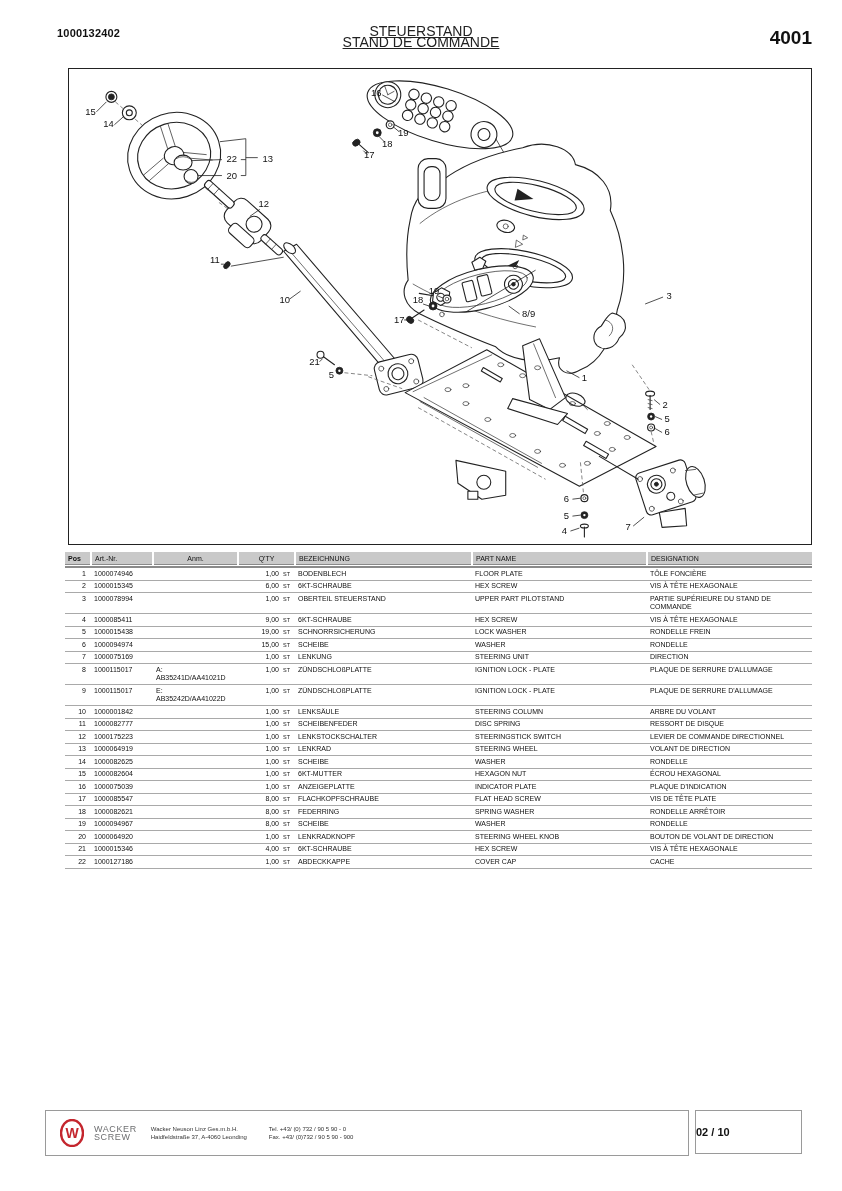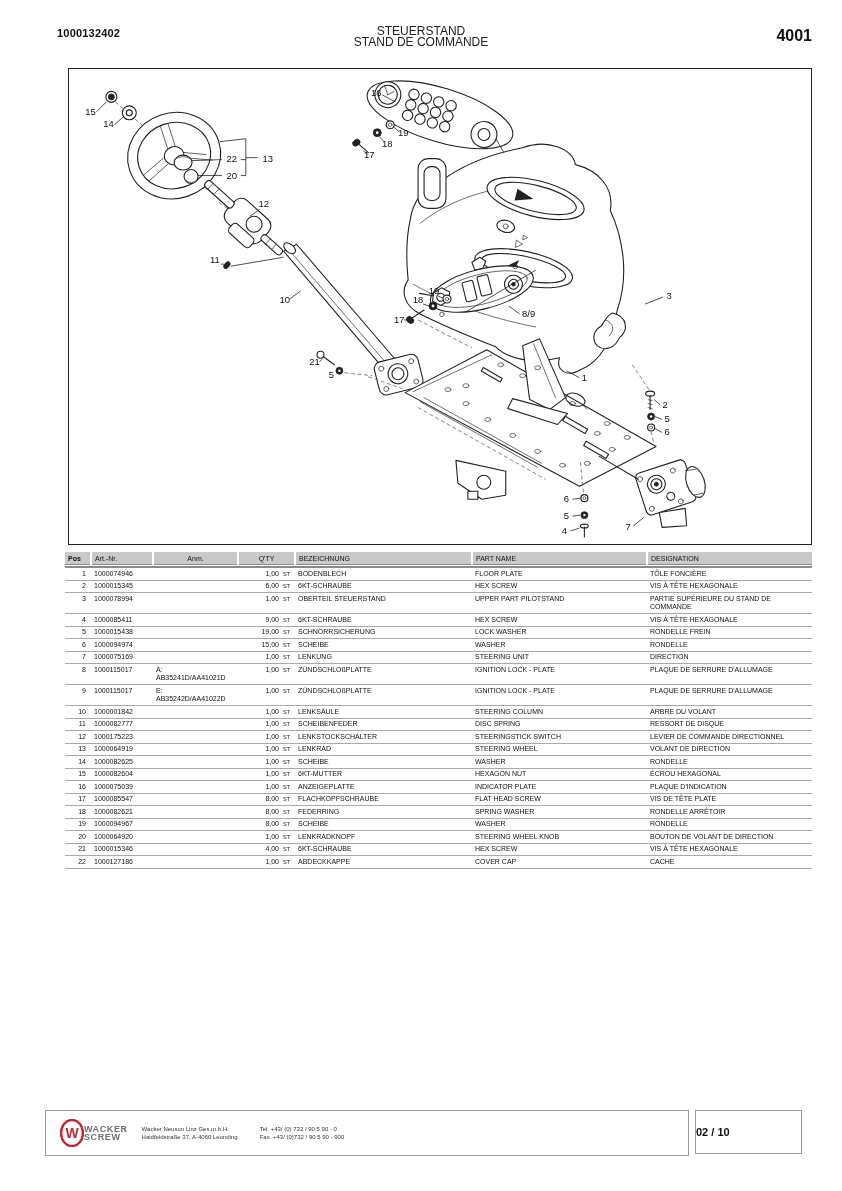--- a/index.html
+++ b/index.html
@@ -1,22 +1,22 @@
 <!DOCTYPE html>
 <html><head>
 <meta charset="utf-8">
 <style>
   * { margin:0; padding:0; box-sizing:border-box; }
   html,body { width:842px; height:1191px; background:#fff; font-family:"Liberation Sans", sans-serif; color:#111; }
   body { position:relative; overflow:hidden; }
 
   
   .doc-number { position:absolute; left:57px; top:27px; font-size:11px; font-weight:bold; letter-spacing:.2px; }
-  .page-code  { position:absolute; right:30px; top:27px; font-size:16px; font-weight:bold; }
-  .title-block{ position:absolute; left:0; right:0; top:26px; text-align:center; font-size:12px; line-height:11px; color:#222; }
+  .page-code  { position:absolute; right:30px; top:27px; font-size:19px; font-weight:bold; }
+  .title-block{ position:absolute; left:0; right:0; top:26px; text-align:center; font-size:14px; line-height:11px; color:#222;text-decoration:underline; }
 
   
   .diagram-box { position:absolute; left:68px; top:68px; width:744px; height:477px; border:1.5px solid #222; background:#fff; }
   .diagram-box svg { display:block; width:100%; height:100%; }
   .s  { fill:none; stroke:#222; stroke-width:1.1; stroke-linecap:round; stroke-linejoin:round; }
   .sw { fill:#fff; stroke:#222; stroke-width:1.1; stroke-linecap:round; stroke-linejoin:round; }
   .t  { fill:none; stroke:#333; stroke-width:.7; stroke-linecap:round; }
   .f  { fill:#222; stroke:none; }
   .dk { fill:#222; stroke:#222; stroke-width:.8; }
   .rg { fill:#fff; stroke:#222; stroke-width:1.2; }
@@ -38,21 +38,21 @@
   td.pos { text-align:right; padding-right:5px !important; }
   td.anm { white-space:pre-line; }
   td.qty { }
   td.qty .qwrap { display:flex; align-items:baseline; }
   td.qty .qn { flex:1; text-align:right; }
   td.qty .qu { width:13px; text-align:left; padding-left:4px; font-size:5.5px; color:#222; }
 
   
   .footer-box { position:absolute; left:45px; top:1110px; width:644px; height:46px; border:1px solid #9a9a9a; display:flex; align-items:center; }
   .logo-mark { margin-left:14px; width:24px; height:28px; flex:0 0 auto; }
-  .logo-text { font-weight:bold; font-size:9px; line-height:8.5px; color:#6d6e70; letter-spacing:.6px; }
+  .logo-text { margin-left:10px; font-weight:normal; font-size:9px; line-height:8.5px; color:#6d6e70; letter-spacing:.6px; }
   .company-block { margin-left:14px; font-size:6px; line-height:8px; color:#333; }
   .tel-block { margin-left:22px; font-size:6px; line-height:8px; color:#333; }
   .page-box { position:absolute; left:695px; top:1110px; width:107px; height:44px; border:1px solid #9a9a9a; display:flex; align-items:center; justify-content:flex-start; font-size:11px; font-weight:bold; }
 </style>
 </head>
 <body>
 
 <div class="doc-number">1000132402</div>
 <div class="title-block">
   <div>STEUERSTAND</div>

